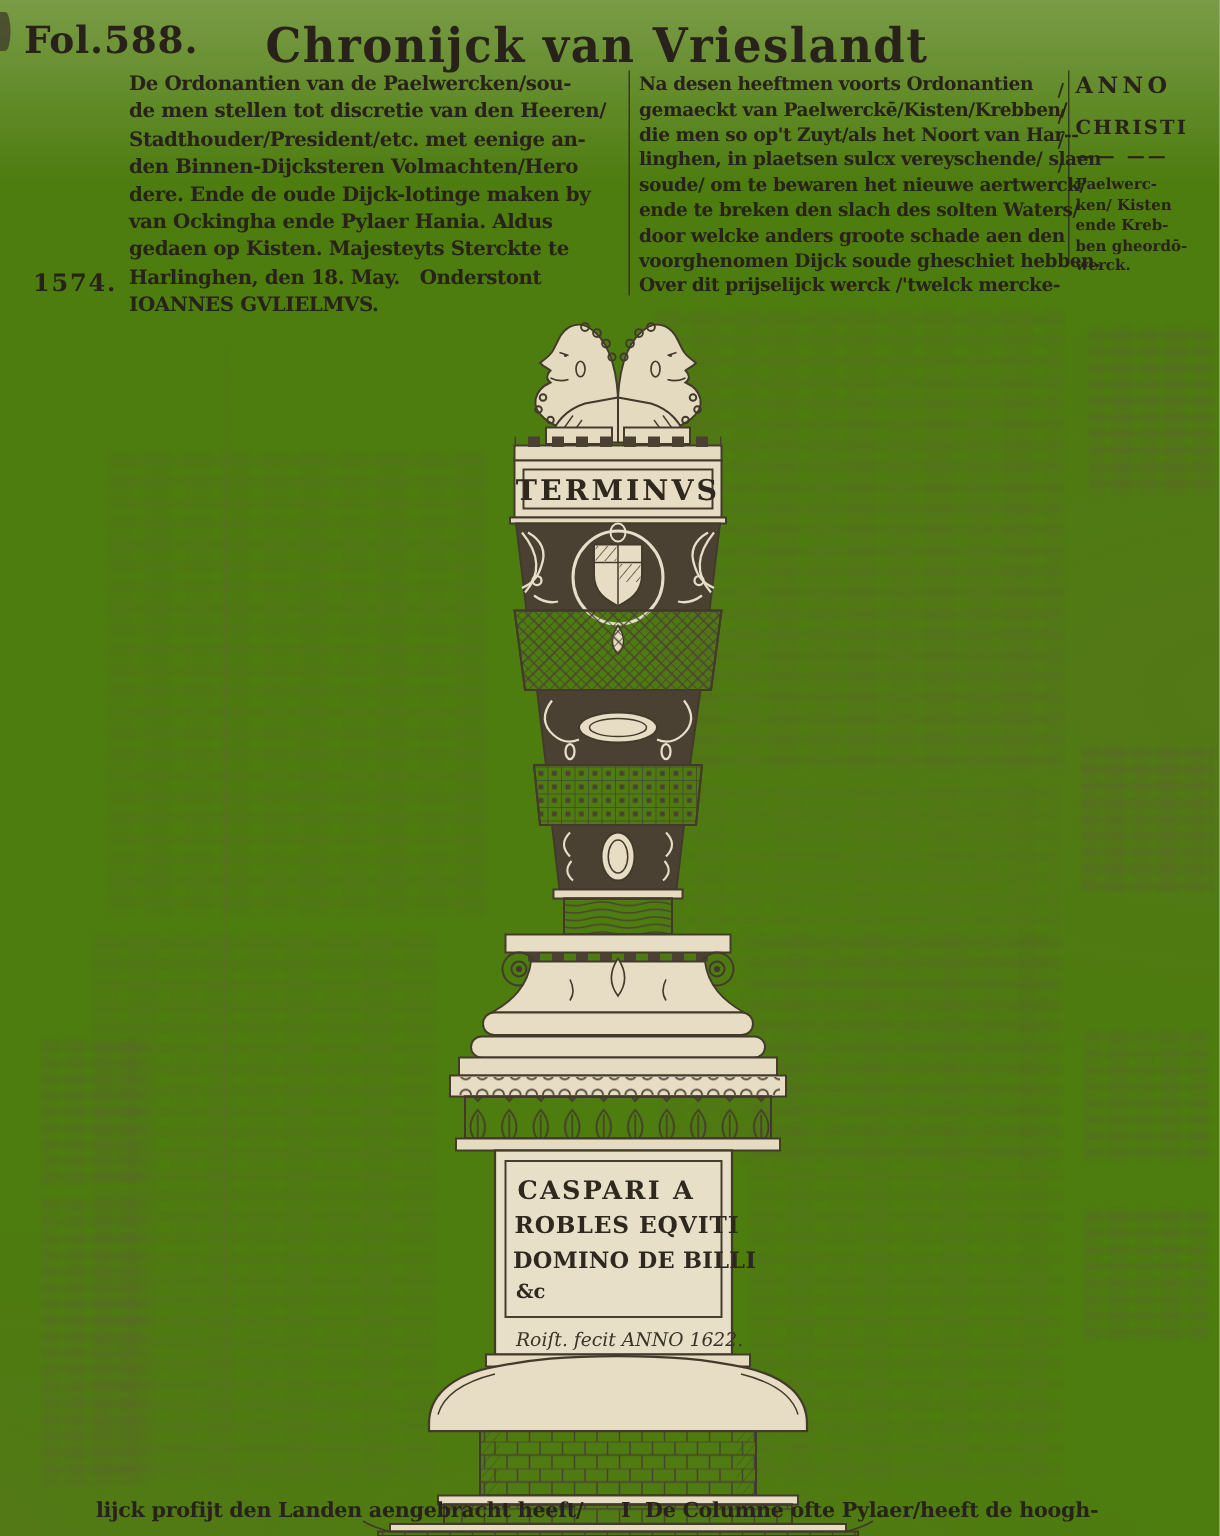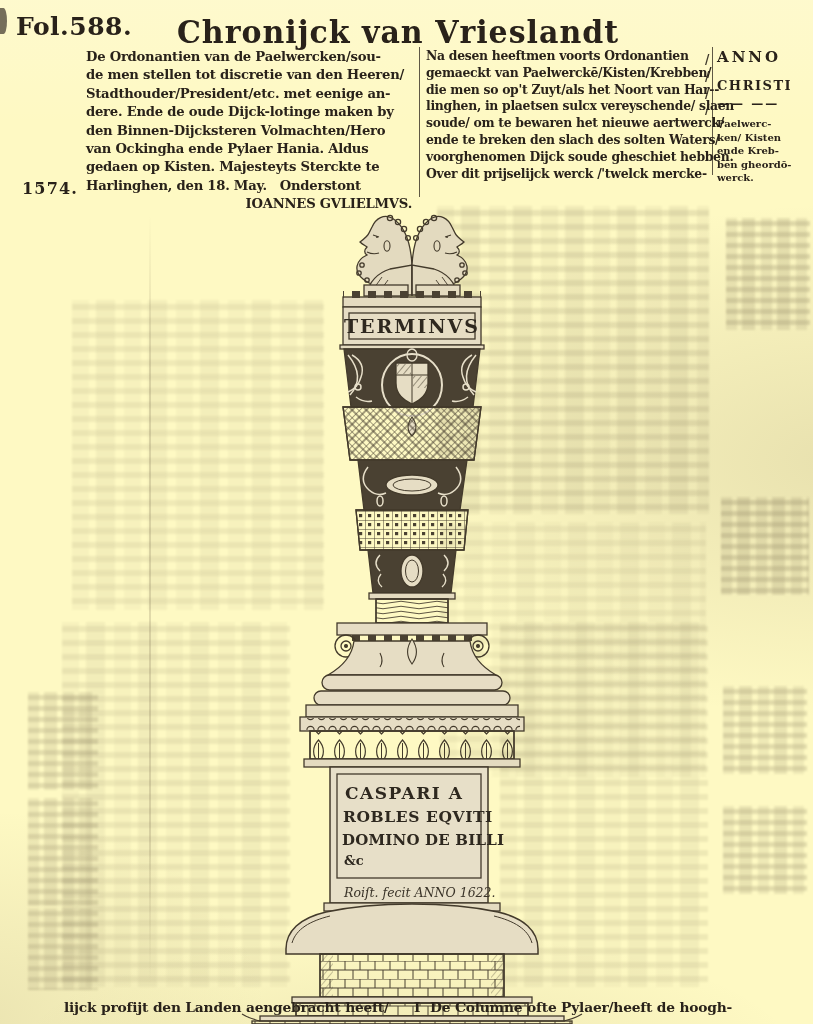--- a/index.html
+++ b/index.html
@@ -1,35 +1,35 @@
 <!DOCTYPE html>
 <html><head>
 <meta charset="utf-8">
 <style>
   html,body{margin:0;padding:0;}
   .page{position:relative;width:813px;height:1024px;overflow:hidden;
-    background:#fef9c3;
+    background:#4d7c0f;
     font-family:"DejaVu Serif","Liberation Serif",serif;color:#29221a;}
   .vignette{position:absolute;inset:0;pointer-events:none;
     background:
       radial-gradient(130% 60% at 103% 45%, rgba(118,100,68,.16), transparent 42%),
       radial-gradient(60% 35% at -3% 100%, rgba(118,100,68,.14), transparent 60%),
       radial-gradient(80% 20% at 50% 103%, rgba(118,100,68,.12), transparent 60%),
       linear-gradient(rgba(255,250,235,.25), rgba(0,0,0,0) 12%);}
   .speck{position:absolute;left:0;top:8px;width:7px;height:26px;background:#3a332a;border-radius:0 60% 60% 0;opacity:.7;}
   .folio{position:absolute;left:16px;top:12px;font-size:25px;font-weight:bold;letter-spacing:.5px;}
   .title{position:absolute;left:85px;top:14px;width:626px;text-align:center;
     font-size:30px;font-weight:bold;letter-spacing:1px;transform:scaleY(1.06);}
   .col{position:absolute;top:48px;}
   .col p{margin:0;font-weight:bold;white-space:pre;}
   .lcol{left:86px;width:332px;}
   .lcol p{font-size:13.2px;line-height:18.4px;letter-spacing:-.25px;}
   .rcol{left:426px;width:286px;}
   .rcol p{font-size:12.4px;line-height:16.8px;letter-spacing:-.3px;}
-  .sig{text-align:right;letter-spacing:3.5px;padding-right:6px;font-size:13.5px;}
+  .sig{letter-spacing:3.5px;padding-right:6px;font-size:13.5px;}
   .year{position:absolute;left:22px;top:179px;font-size:16px;font-weight:bold;letter-spacing:1.2px;}
   .vr{position:absolute;width:1.4px;background:rgba(41,34,26,.75);}
   .vr1{left:419px;top:47px;height:150px;}
   .vr2{left:712px;top:47px;height:128px;}
   .mnote{position:absolute;left:717px;top:48px;width:94px;font-weight:bold;}
   .mnote .anno{font-size:15px;letter-spacing:3px;}
   .mnote .christi{font-size:13px;letter-spacing:1.5px;margin-top:12px;}
   .mnote .dashes{font-size:12px;letter-spacing:2px;margin:4px 0 6px 0;}
   .mnote .nl{font-size:10px;line-height:13.6px;white-space:pre;}
   .slashes{position:absolute;left:705px;top:52px;width:8px;font-weight:bold;font-size:12px;line-height:16.8px;color:rgba(41,34,26,.9);}
@@ -71,37 +71,38 @@
   <div class="bt bt-sm" style="left:28px;top:798px;width:70px;height:108px;opacity:.48;"></div>
   <div class="bt bt-sm" style="left:28px;top:908px;width:70px;height:82px;opacity:.45;"></div>
 
   <div class="folio">Fol.588.</div>
   <div class="title">Chronijck van Vrieslandt</div>
 
   <div class="col lcol">
     <p>De Ordonantien van de Paelwercken/sou-</p>
     <p>de men stellen tot discretie van den Heeren/</p>
     <p>Stadthouder/President/etc. met eenige an-</p>
+    <p>den Binnen-Dijcksteren Volmachten/Hero</p>
     <p>dere. Ende de oude Dijck-lotinge maken by</p>
-    <p>den Binnen-Dijcksteren Volmachten/Hero</p>
     <p>van Ockingha ende Pylaer Hania. Aldus</p>
     <p>gedaen op Kisten. Majesteyts Sterckte te</p>
     <p>Harlinghen, den 18. May.   Onderstont</p>
     <p class="sig">IOANNES GVLIELMVS.</p>
   </div>
 
   <div class="vr vr1"></div>
 
   <div class="col rcol">
     <p>Na desen heeftmen voorts Ordonantien</p>
     <p>gemaeckt van Paelwerckē/Kisten/Krebben/</p>
     <p>die men so op't Zuyt/als het Noort van Har--</p>
     <p>linghen, in plaetsen sulcx vereyschende/ slaen</p>
     <p>soude/ om te bewaren het nieuwe aertwerck/</p>
     <p>ende te breken den slach des solten Waters/</p>
+    <p>door welcke anders groote schade aen den</p>
     <p>voorghenomen Dijck soude gheschiet hebben.</p>
     <p>Over dit prijselijck werck /'twelck mercke-</p>
   </div>
 
   <div class="vr vr2"></div>
   <div class="slashes">/
 /
 /
 /</div>
 

